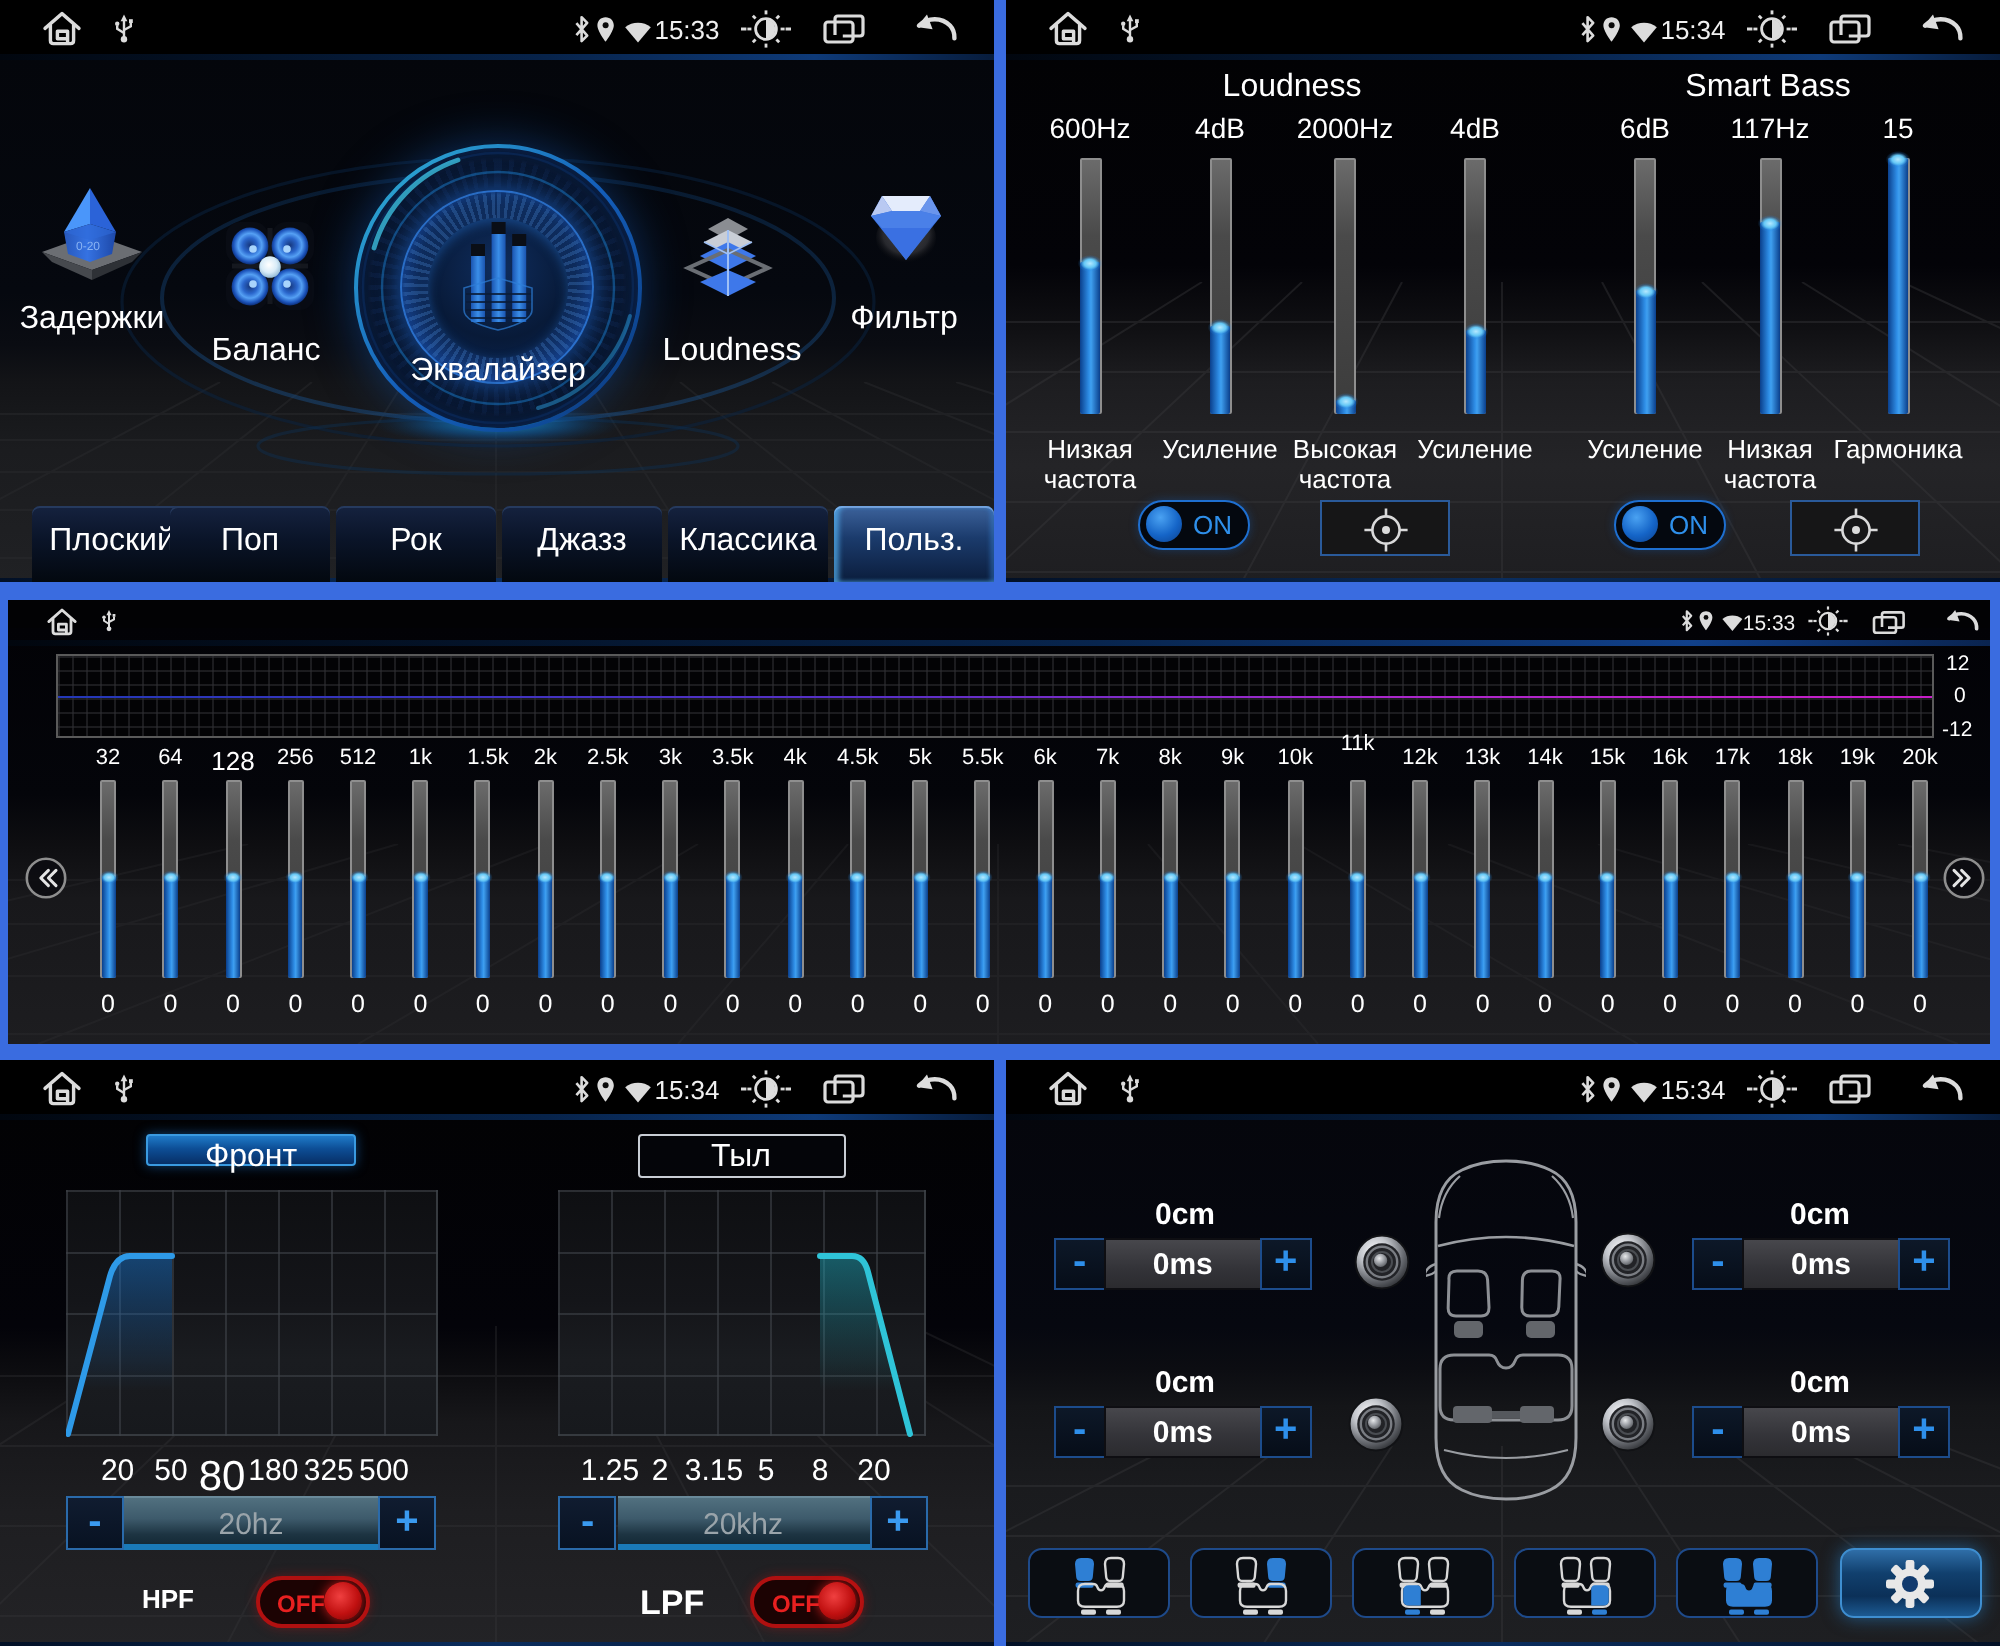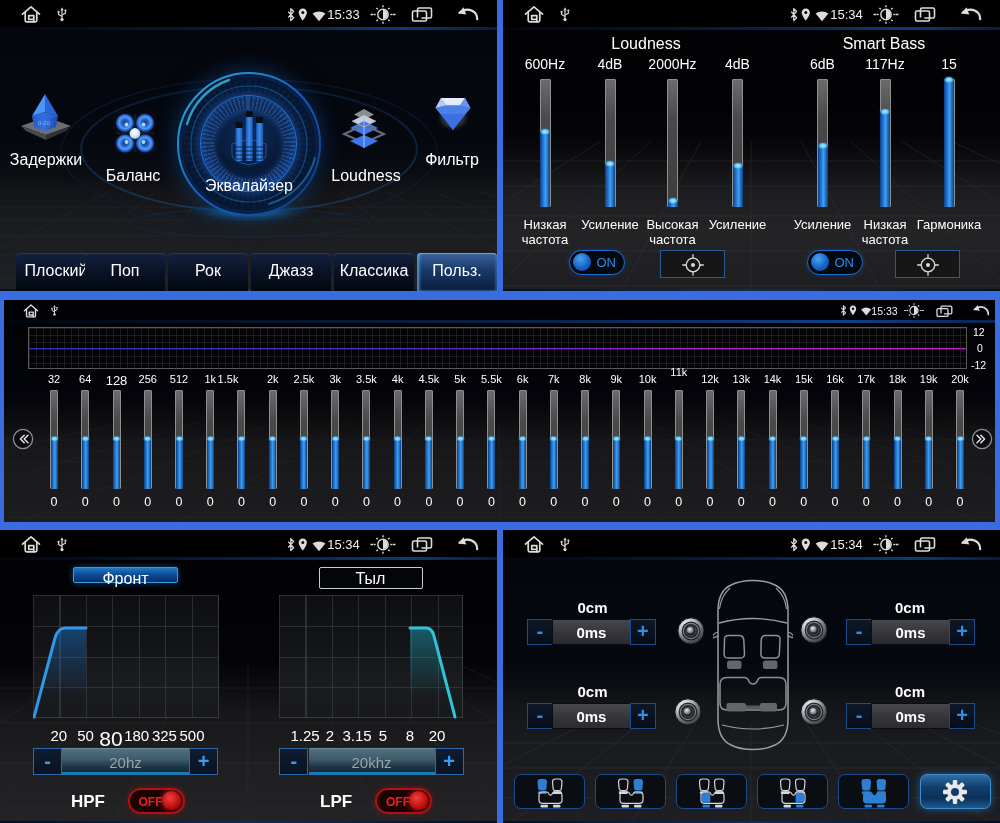--- a/index.html
+++ b/index.html
@@ -526,21 +526,21 @@
 <div class="txt ctr" style="left:175.0px;top:72.5px;font-size:11px">512</div>
 <div class="vtrack" style="left:171.0px;top:90px;width:8px;height:98.5px"></div>
 <div class="vfill" style="left:171.5px;top:137.5px;width:7px;height:51.0px"></div>
 <div class="vcap" style="left:169.5px;top:133.5px;width:11px;height:9px"></div>
 <div class="txt ctr" style="left:175.0px;top:195px;font-size:12.5px">0</div>
 <div class="txt ctr" style="left:206.2px;top:72.5px;font-size:11px">1k</div>
 <div class="vtrack" style="left:202.2px;top:90px;width:8px;height:98.5px"></div>
 <div class="vfill" style="left:202.7px;top:137.5px;width:7px;height:51.0px"></div>
 <div class="vcap" style="left:200.7px;top:133.5px;width:11px;height:9px"></div>
 <div class="txt ctr" style="left:206.2px;top:195px;font-size:12.5px">0</div>
-<div class="txt ctr" style="left:224px;top:72.5px;font-size:11px">1.5k</div>
+<div class="txt ctr" style="left:240px;top:72.5px;font-size:11px">1.5k</div>
 <div class="vtrack" style="left:233.4px;top:90px;width:8px;height:98.5px"></div>
 <div class="vfill" style="left:233.9px;top:137.5px;width:7px;height:51.0px"></div>
 <div class="vcap" style="left:231.9px;top:133.5px;width:11px;height:9px"></div>
 <div class="txt ctr" style="left:237.4px;top:195px;font-size:12.5px">0</div>
 <div class="txt ctr" style="left:268.7px;top:72.5px;font-size:11px">2k</div>
 <div class="vtrack" style="left:264.7px;top:90px;width:8px;height:98.5px"></div>
 <div class="vfill" style="left:265.2px;top:137.5px;width:7px;height:51.0px"></div>
 <div class="vcap" style="left:263.2px;top:133.5px;width:11px;height:9px"></div>
 <div class="txt ctr" style="left:268.7px;top:195px;font-size:12.5px">0</div>
 <div class="txt ctr" style="left:299.9px;top:72.5px;font-size:11px">2.5k</div>
@@ -790,21 +790,21 @@
 <div class="spbtn" style="left:33px;top:218px">-</div>
 <div class="spbar" style="left:62px;top:218px;width:127px">
       <span>20hz</span>
     </div>
 <div class="spbtn" style="left:189px;top:218px">+</div>
 <div class="spbtn" style="left:279.3px;top:218px">-</div>
 <div class="spbar" style="left:308.5px;top:218px;width:126px">
       <span>20khz</span>
     </div>
 <div class="spbtn" style="left:434.5px;top:218px">+</div>
-<div class="txt" style="left:71px;top:262px;font-size:17px;font-weight:bold">HPF</div>
+<div class="txt" style="left:71px;top:262px;font-size:13px;font-weight:bold">HPF</div>
 <div class="tgoff" style="left:127.5px;top:257.5px">
       <div class="knob"></div>
       <div class="lbl">OFF</div>
     </div>
 <div class="txt" style="left:320px;top:262px;font-size:17px;font-weight:bold">LPF</div>
 <div class="tgoff" style="left:375px;top:257.5px">
       <div class="knob"></div>
       <div class="lbl">OFF</div>
     </div>
 </div>

